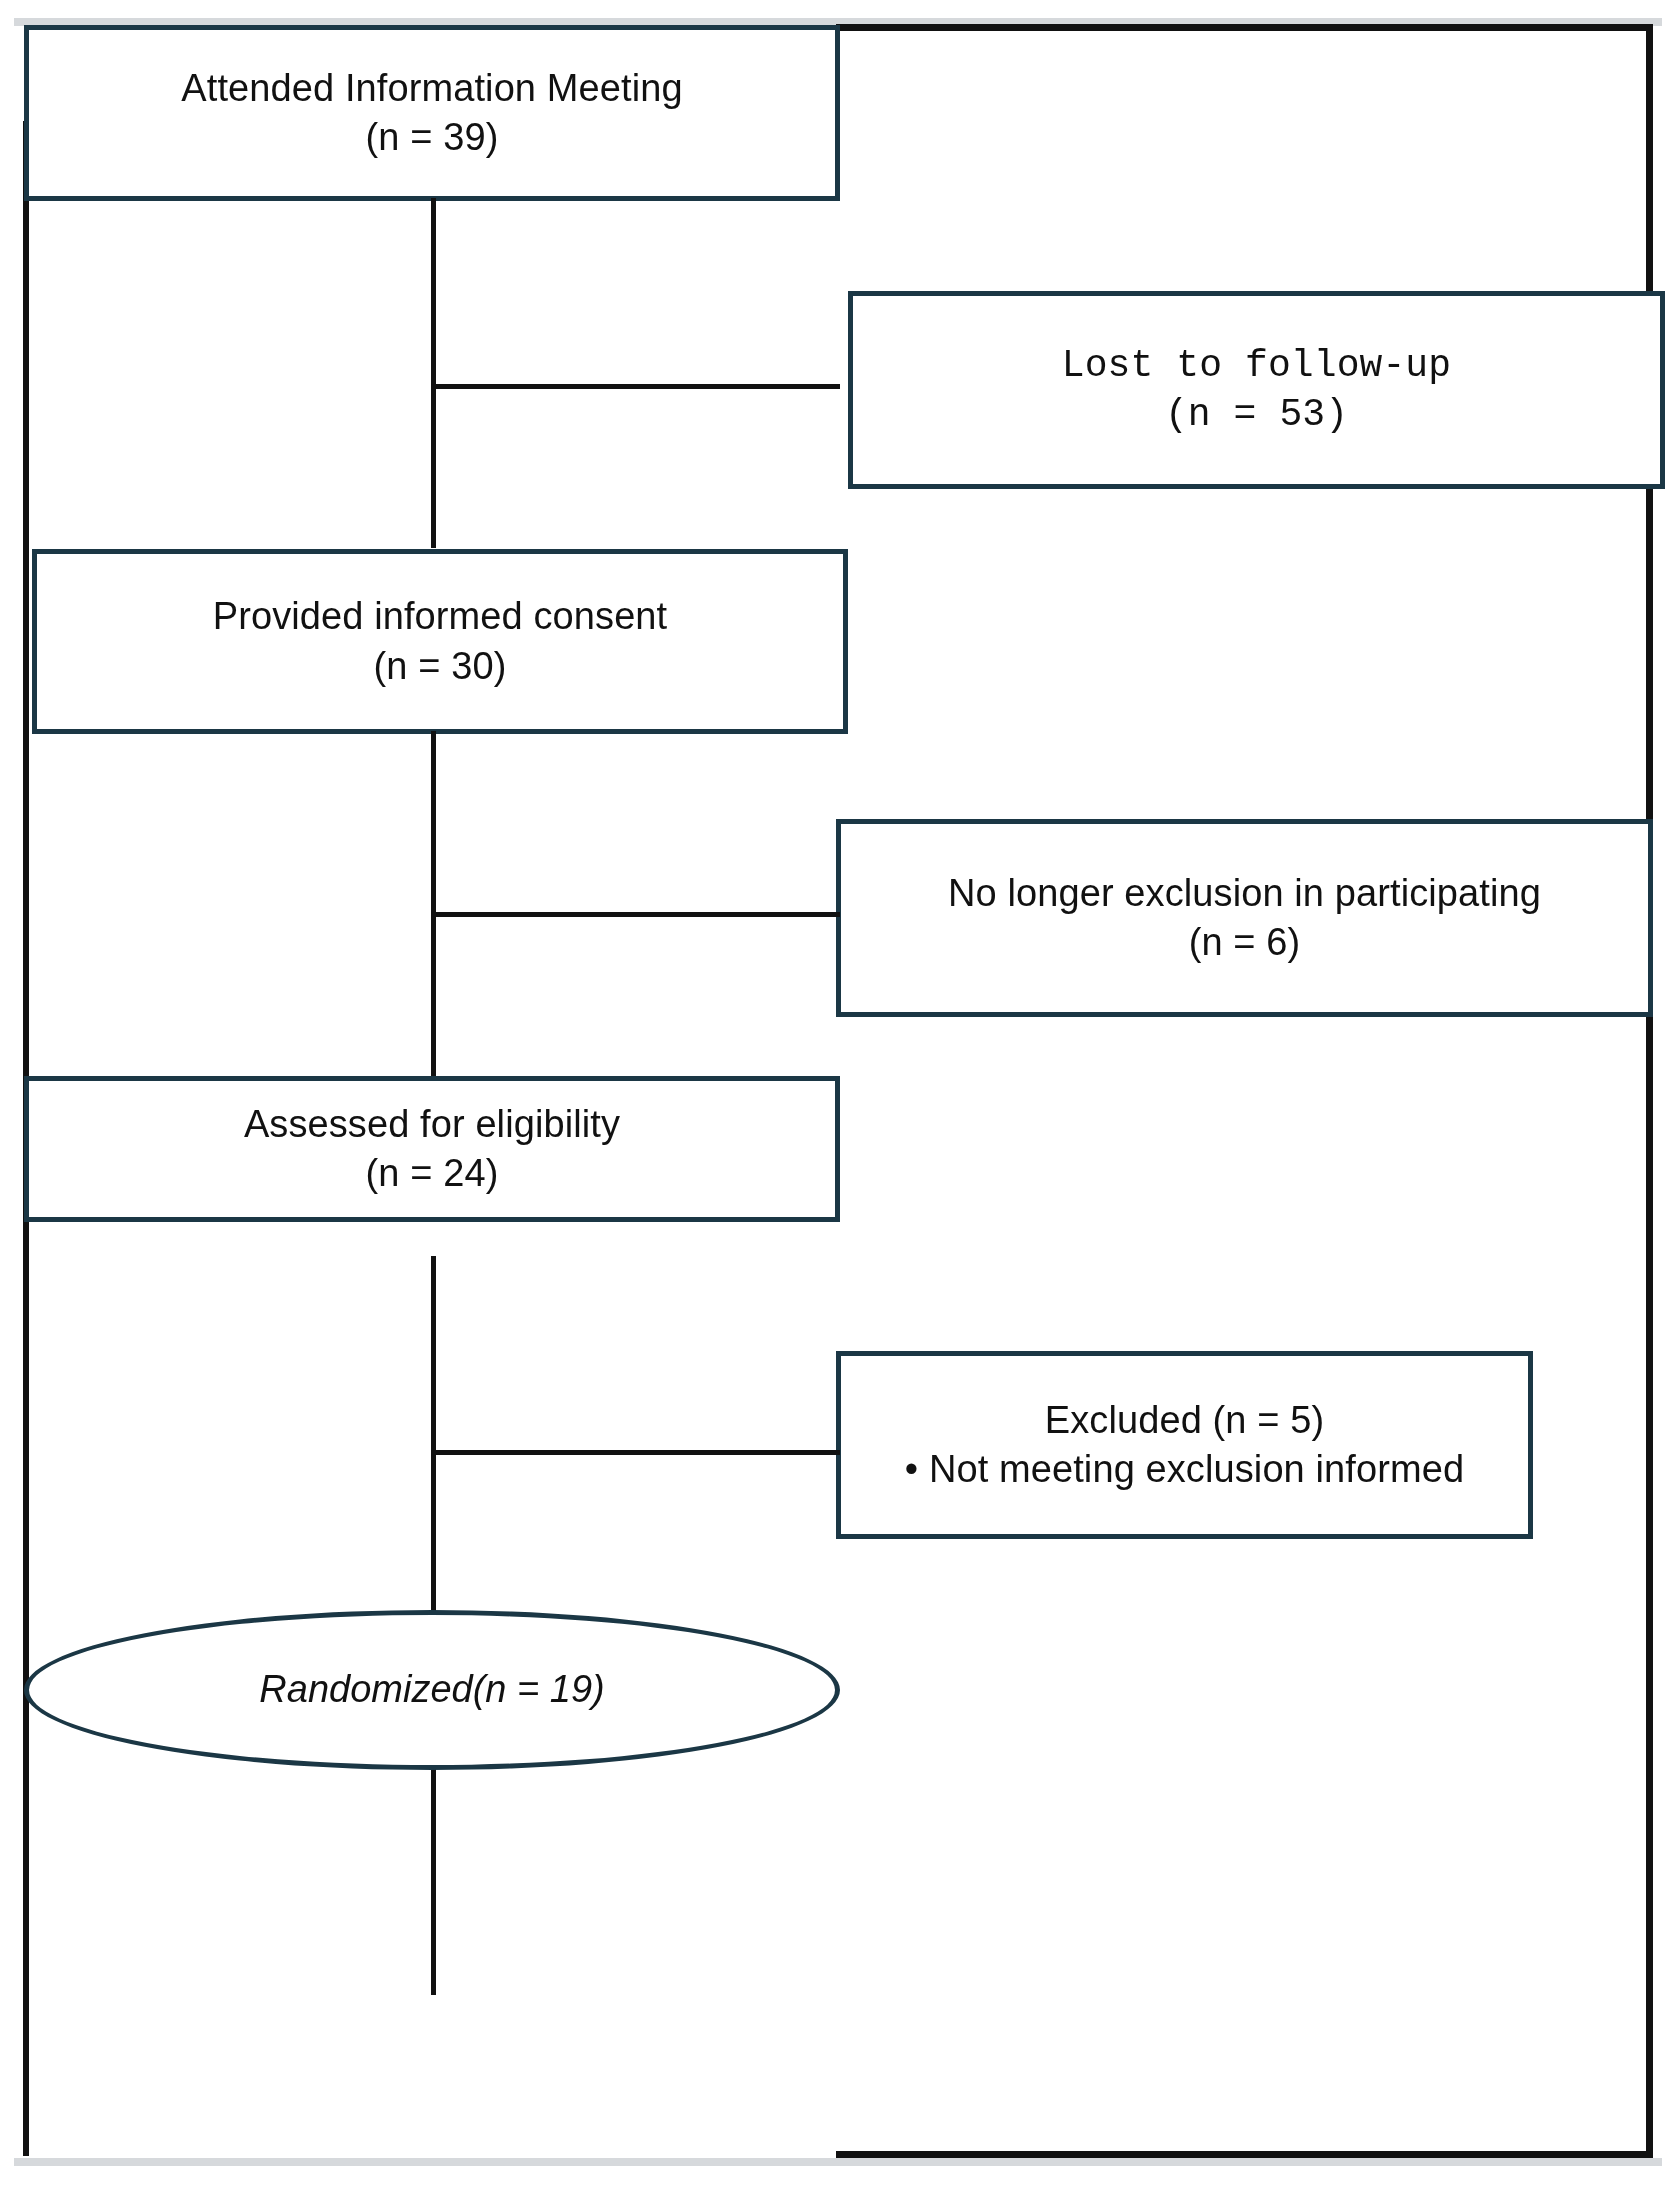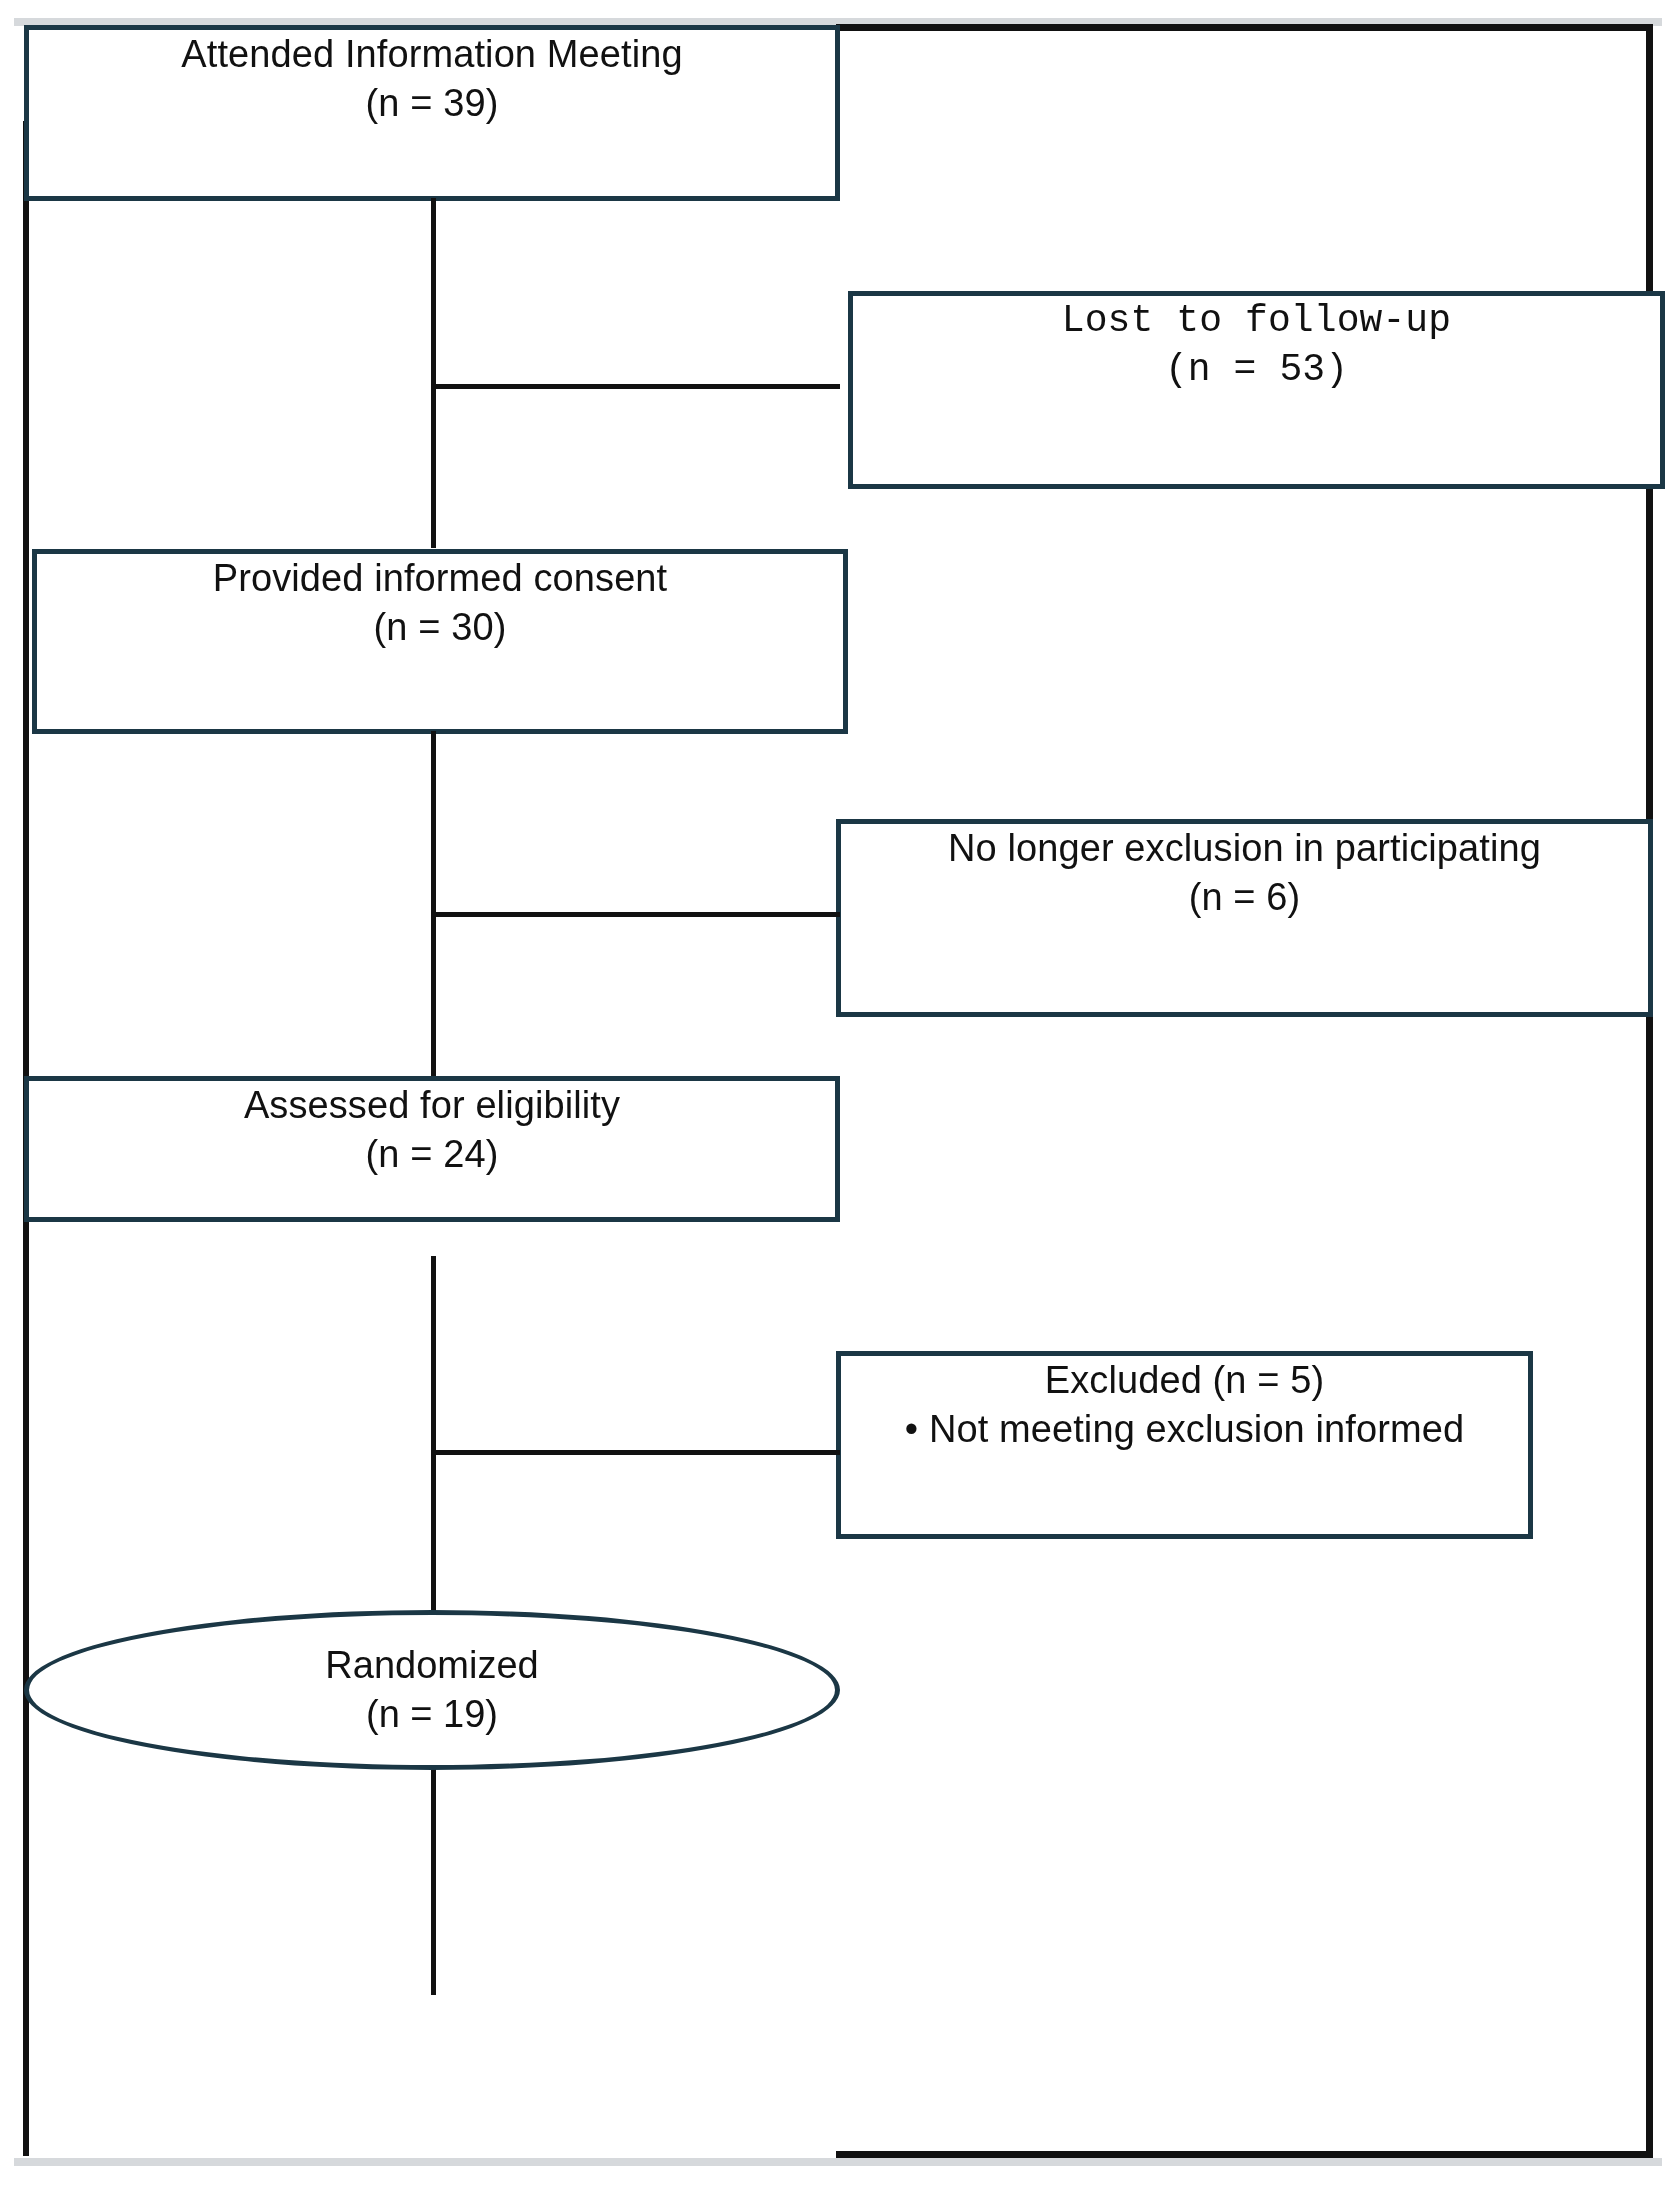--- a/index.html
+++ b/index.html
@@ -28,20 +28,21 @@
 
   
   .node {
     position: absolute;
     box-sizing: border-box;
     background: #ffffff;
     border: 5.3px solid #1b3745;
     display: flex;
     flex-direction: column;
     align-items: center;
+    justify-content: center;
     text-align: center;
     color: #111111;
     font-size: 38px;
     line-height: 1.30;
     letter-spacing: 0.1px;
   }
   .node .ln { display: block; white-space: nowrap; }
 
   
   .node::after {
@@ -54,28 +55,28 @@
   }
 
   
   .ellipse {
     position: absolute;
     box-sizing: border-box;
     background: #ffffff;
     border: 5.3px solid #1b3745;
     border-radius: 50%;
     display: flex;
-    flex-direction: column;
     align-items: center;
     justify-content: center;
     text-align: center;
     color: #111111;
     font-size: 38px;
     line-height: 1.30;
     z-index: 3;
+    font-style: italic;
   }
 
   
   .vline {
     position: absolute;
     width: 4.5px;
     background: #111111;
     z-index: 2;
   }
   .hline {

